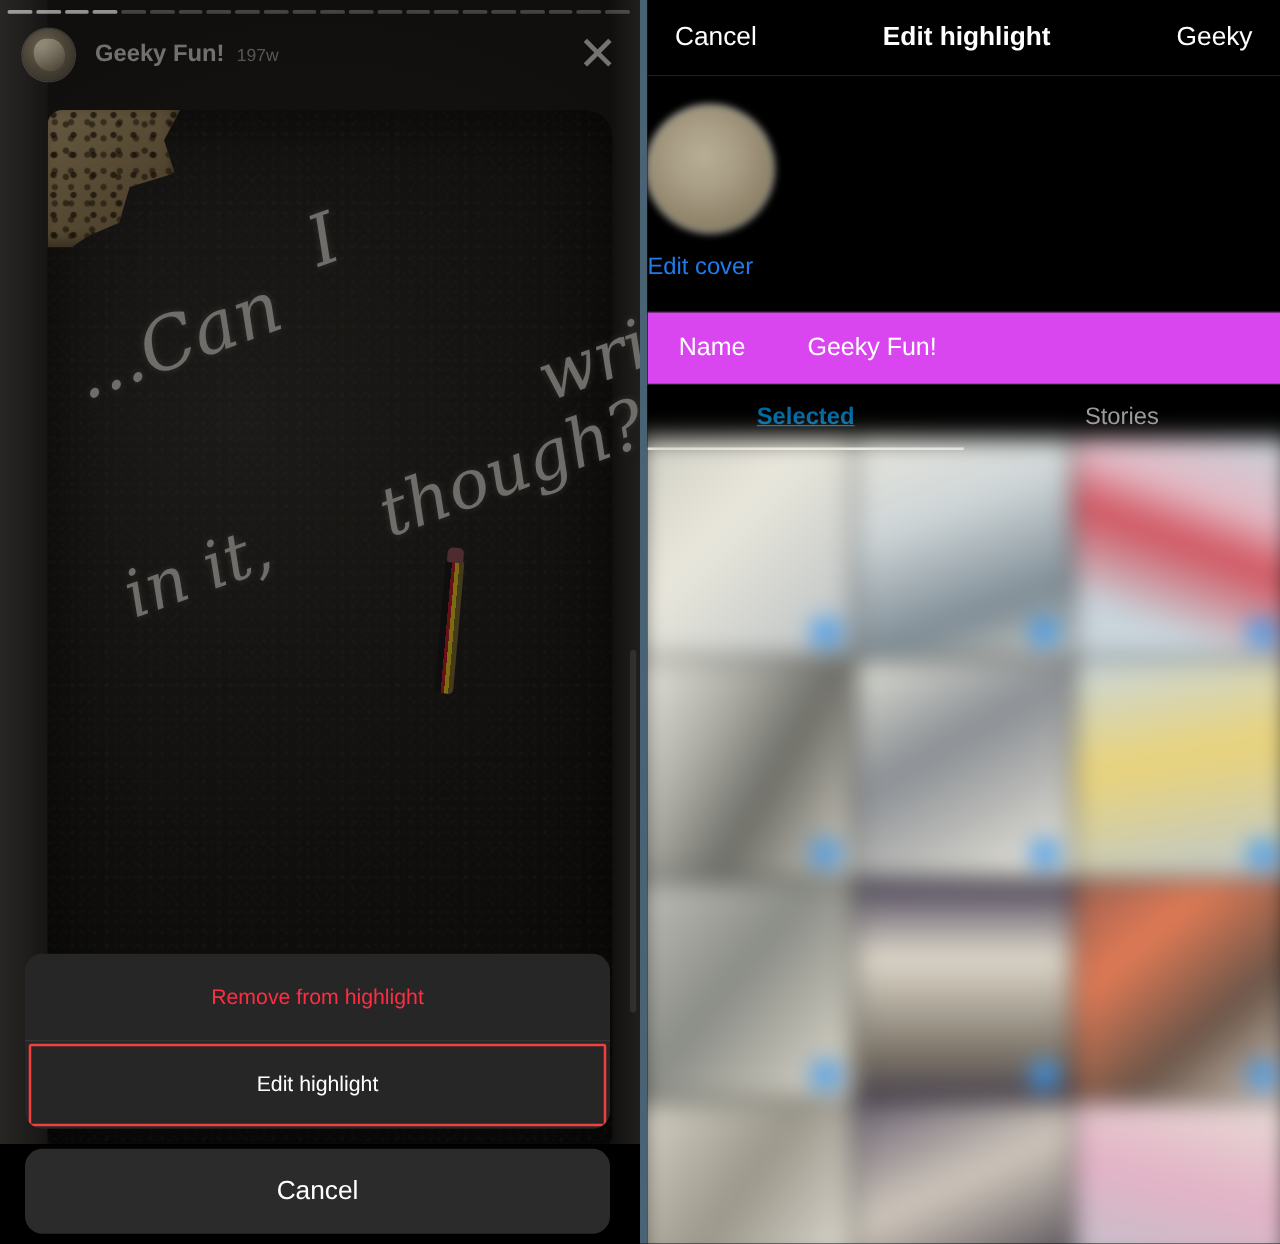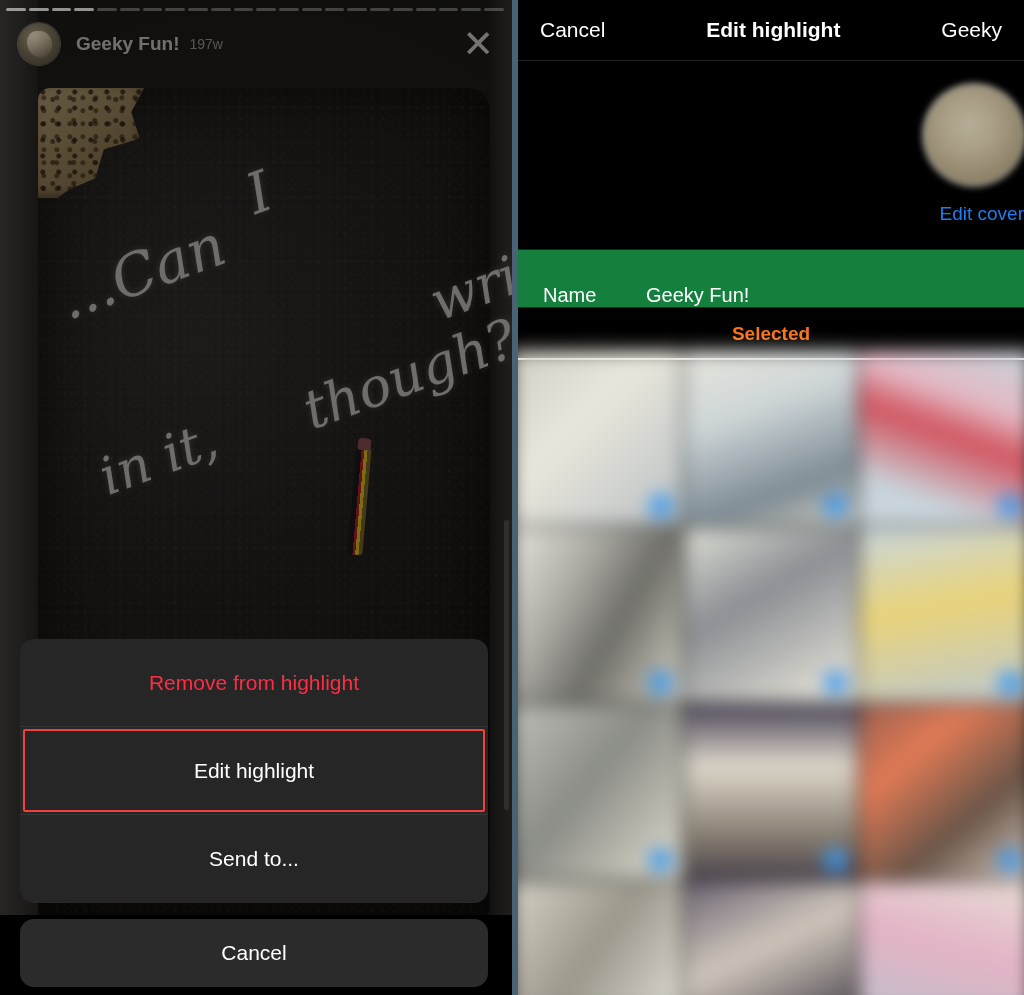--- a/index.html
+++ b/index.html
@@ -126,22 +126,22 @@
   }
 
   
   .sheet-wrap {
     position:absolute; left:20px; right:24px; bottom:8px; z-index:10;
   }
   .sheet {
     background:#262626; border-radius:14px; overflow:hidden;
   }
   .sheet-item {
-    height:88px; display:flex; align-items:center; justify-content:center;
-    color:#ffffff; font-size:21px; cursor:pointer;
+    height:70px; display:flex; align-items:center; justify-content:center;
+    color:#ffffff; font-size:17px; cursor:pointer;
     border-bottom:1px solid rgba(255,255,255,.07);
     position:relative;
   }
   .sheet-item:last-child { border-bottom:none; }
   .sheet-item.destructive { color:#ff2d43; }
   .sheet-item.boxed::after {
     content:""; position:absolute; left:3px; right:3px; top:2px; bottom:2px;
     border:2px solid #f2403c; border-radius:2px; pointer-events:none;
   }
   .cancel-card {
@@ -161,47 +161,47 @@
   }
   .nav-bar {
     height:61px; display:flex; align-items:center; padding:0 22px;
     border-bottom:1px solid #1f1f1f; background:#000;
   }
   .nav-btn { color:#fff; font-size:21px; cursor:pointer; }
   .nav-title { flex:1; text-align:center; color:#fff; font-size:21px; font-weight:bold; }
 
   .cover-area {
     height:189px; background:#000;
-    display:flex; flex-direction:column; align-items:flex-end; justify-content:center;
+    display:flex; flex-direction:column; align-items:flex-start; justify-content:center;
     border-bottom:1px solid #232323;
   }
   .cover-circle {
     width:100px; height:100px; border-radius:50%;
     background:radial-gradient(circle at 45% 40%, #b7ae97 0%, #a79c83 35%, #8d8268 70%, #6f6751 100%);
     filter:blur(3px);
     box-shadow:0 0 0 2px rgba(220,220,220,.75);
     cursor:pointer;
   }
   .edit-cover-link {
     margin-top:18px; color:#1f7ced; font-size:19px; cursor:pointer;
   }
 
   .name-row {
-    height:58px; display:flex; align-items:flex-end; background:#15803d;
+    height:58px; display:flex; align-items:center; background:#d946ef;
     border-bottom:1px solid #232323;
   }
   .name-label { width:128px; padding-left:25px; color:#fff; font-size:20px; }
   .name-value { color:#fff; font-size:20px; cursor:text; }
 
   .tab-bar { height:52px; display:flex; background:#000; }
   .tab {
     flex:1; display:flex; align-items:center; justify-content:center;
     font-size:19px; cursor:pointer; position:relative;
   }
-  .tab.active { color:#f97316; font-weight:bold; }
+  .tab.active { color:#0369a1; font-weight:bold;text-decoration:underline; }
   .tab.active::after {
     content:""; position:absolute; left:0; right:0; bottom:0; height:2px; background:#fff;
   }
   .tab.inactive { color:#9a9a9a; }
 
   .grid {
     position:relative; height:642px; overflow:hidden;
     display:grid; grid-template-columns:repeat(3,1fr); grid-auto-rows:170px; gap:2px;
     filter:blur(9px); transform:scale(1.03);
   }
@@ -282,21 +282,20 @@
       <div class="story-time">197w</div>
       <div class="story-close">✕</div>
     </div>
 
     <div class="story-scrollbar"></div>
 
     <div class="sheet-wrap">
       <div class="sheet" id="sheet-list">
           <div class="sheet-item destructive">Remove from highlight</div>
           <div class="sheet-item boxed">Edit highlight</div>
-          <div class="sheet-item">Send to...</div>
         </div>
       <div class="cancel-card">Cancel</div>
     </div>
   </div>
 
   <div class="panel-divider"></div>
 
   <div class="right-panel">
 
     <div class="nav-bar">
@@ -310,20 +309,21 @@
       <div class="edit-cover-link">Edit cover</div>
     </div>
 
     <div class="name-row">
       <div class="name-label">Name</div>
       <div class="name-value">Geeky Fun!</div>
     </div>
 
     <div class="tab-bar" id="tab-bar">
         <div class="tab active">Selected</div>
+        <div class="tab inactive">Stories</div>
       </div>
 
     <div class="grid" id="story-grid">
         <div class="cell t1">
           <div class="check" style="background: rgb(56, 151, 240);"></div>
         </div>
         <div class="cell t2">
           <div class="check" style="background: rgb(56, 151, 240);"></div>
         </div>
         <div class="cell t3">

